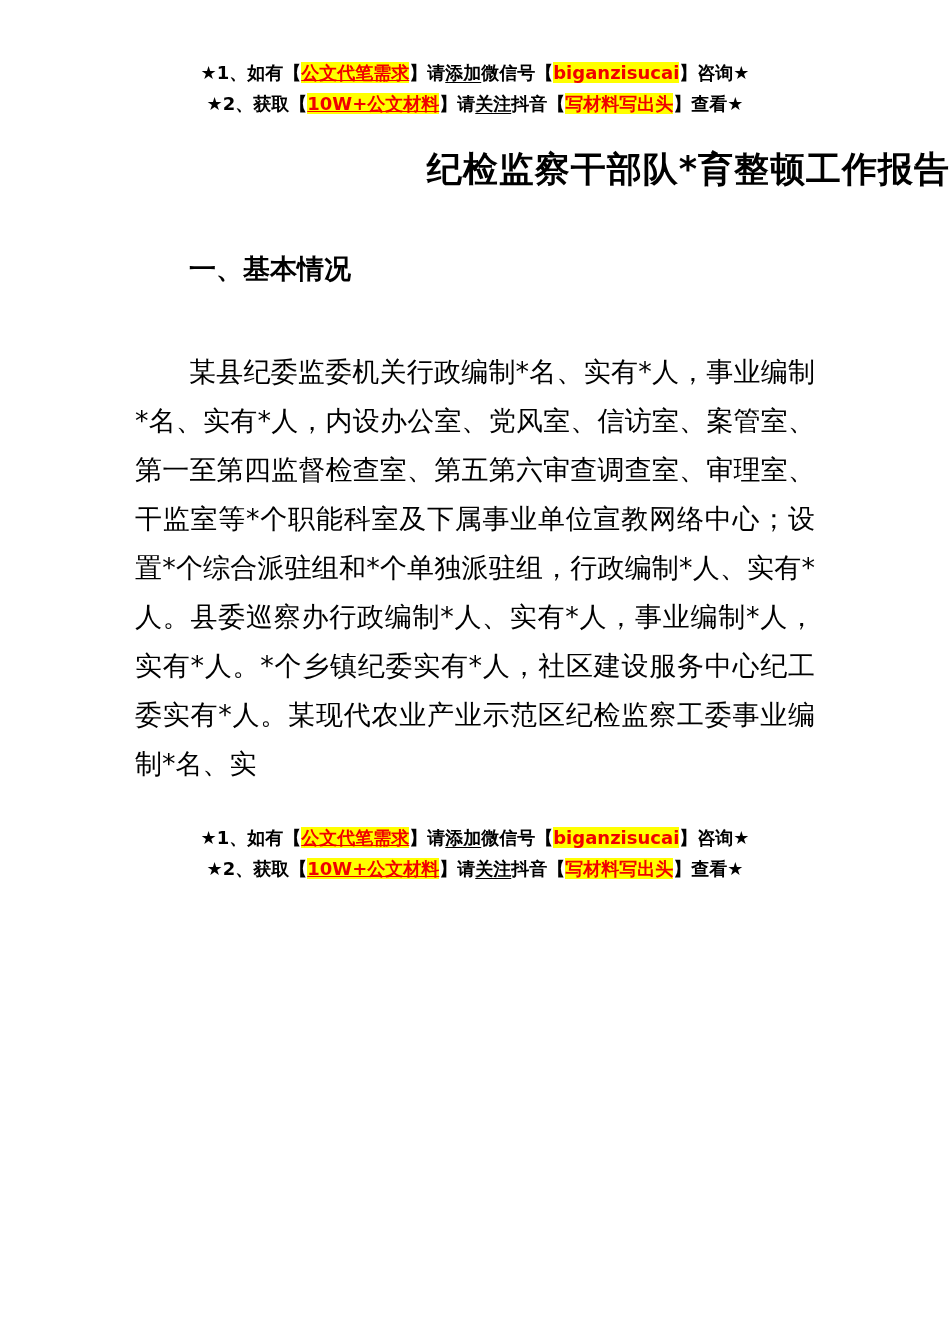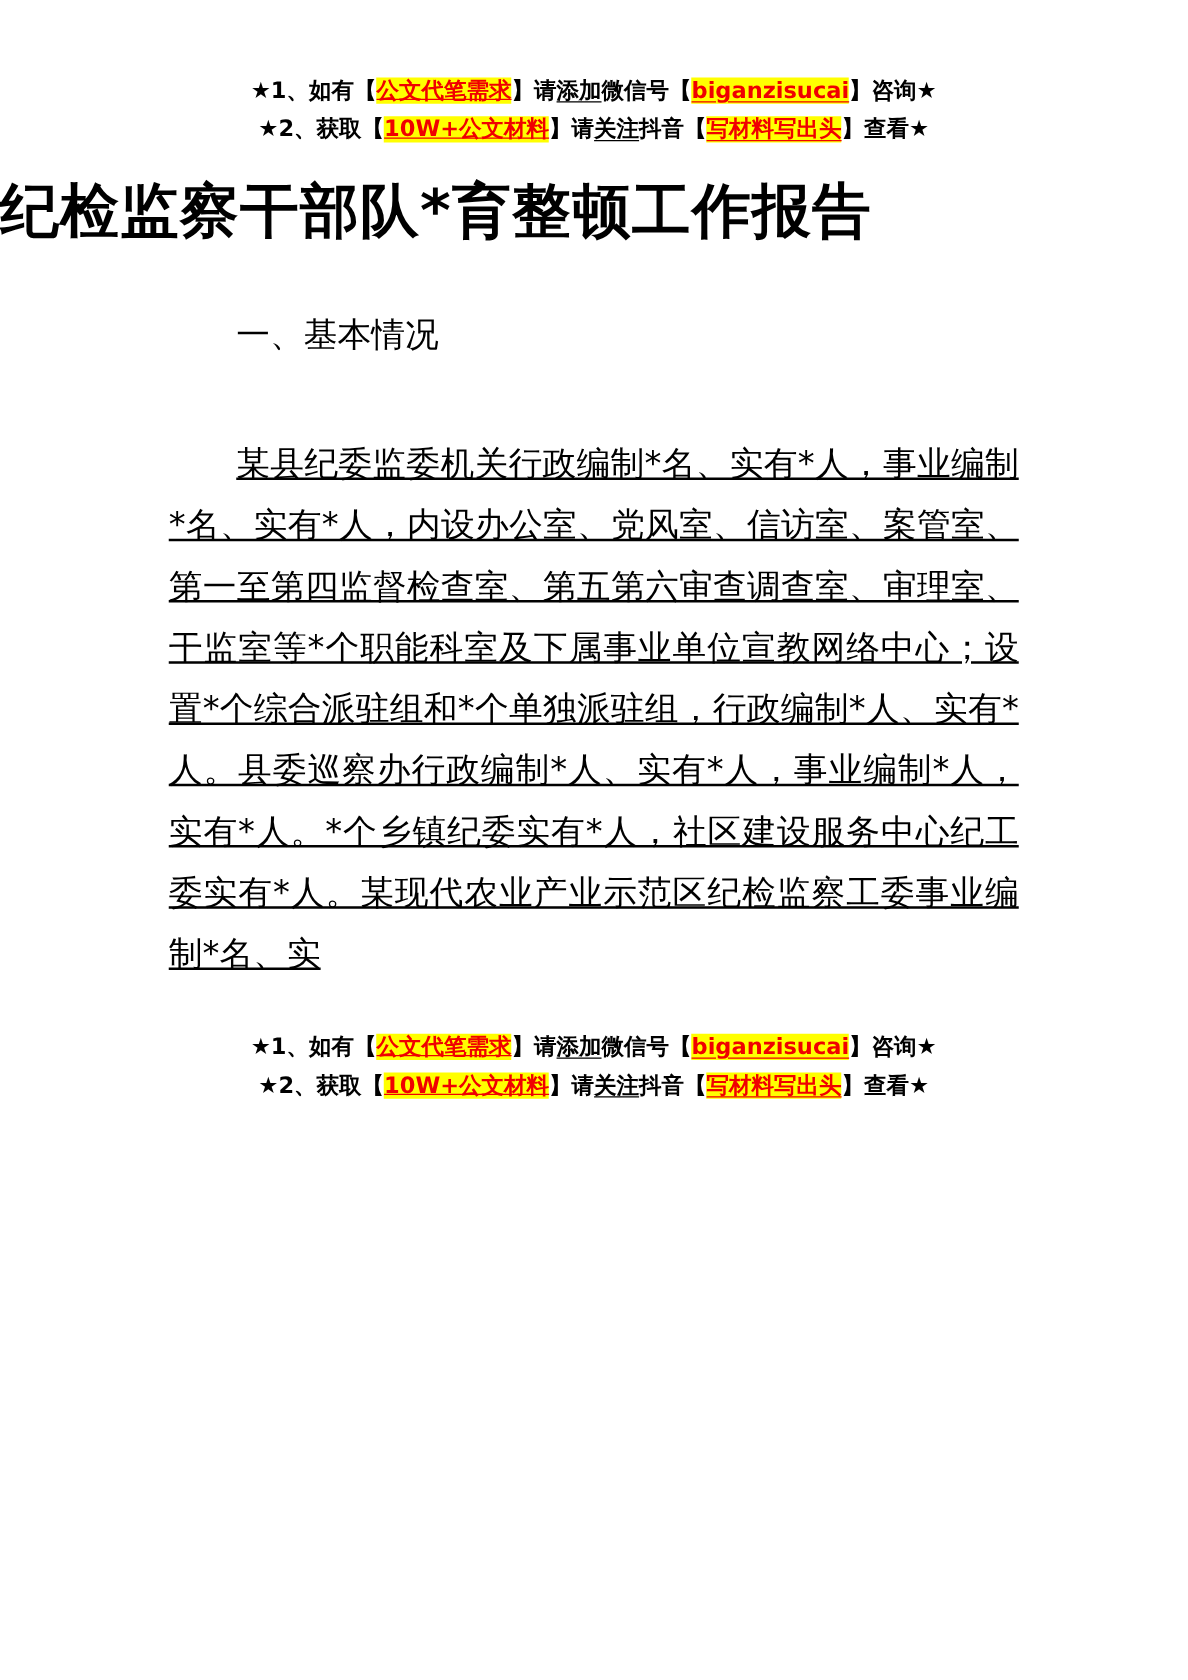--- a/index.html
+++ b/index.html
@@ -38,33 +38,32 @@
   .promo-footer { margin-top: 34px; }
   .seg-plain { color: var(--text); }
   .seg-hl-red {
     color: var(--accent_red);
     background: var(--highlight);
     text-decoration: underline;
   }
   .seg-hl-red-u {
     color: var(--accent_red);
     background: var(--highlight);
-    text-decoration: underline;
     text-underline-offset: 3px;
   }
   .seg-u {
     text-decoration: underline;
     text-underline-offset: 3px;
     margin-top: 44px;
   }
   
   .doc-title {
     margin: 26px 0 0 0;
-    text-align: left;
-    font-size: 47px;
+    text-align: right;
+    font-size: 35px;
     line-height: 49px;
     font-weight: bold;
     letter-spacing: 1px;
   }
   
   .doc-body {
     width: 680px;
     margin: 0 auto;
     font-size: 27px;
     line-height: 49px;
@@ -73,24 +72,24 @@
   }
   .para {
     margin: 0;
     text-indent: 2em;
   }
   .para-intro { margin-top: 97px; }
   .section-heading {
     margin: 50px 0 0 0;
     font-size: 27px;
     line-height: 49px;
-    font-weight: normal;
+    font-weight: bold;
     text-indent: 2em;
   }
-  .para-basic { margin-top: 54px; text-decoration: underline; }
+  .para-basic { margin-top: 54px; }
 </style>
 </head>
 <body>
 
 <div class="page">
 
   <div class="promo promo-header">
     <div class="promo-line"><span class="seg-plain">★1、如有【</span><span class="seg-hl-red">公文代笔需求</span><span class="seg-plain">】请</span><span class="seg-u">添加</span><span class="seg-plain">微信号【</span><span class="seg-hl-red-u">biganzisucai</span><span class="seg-plain">】咨询★</span></div>
     <div class="promo-line"><span class="seg-plain">★2、获取【</span><span class="seg-hl-red">10W+公文材料</span><span class="seg-plain">】请</span><span class="seg-u">关注</span><span class="seg-plain">抖音【</span><span class="seg-hl-red-u">写材料写出头</span><span class="seg-plain">】查看★</span></div>
   </div>

